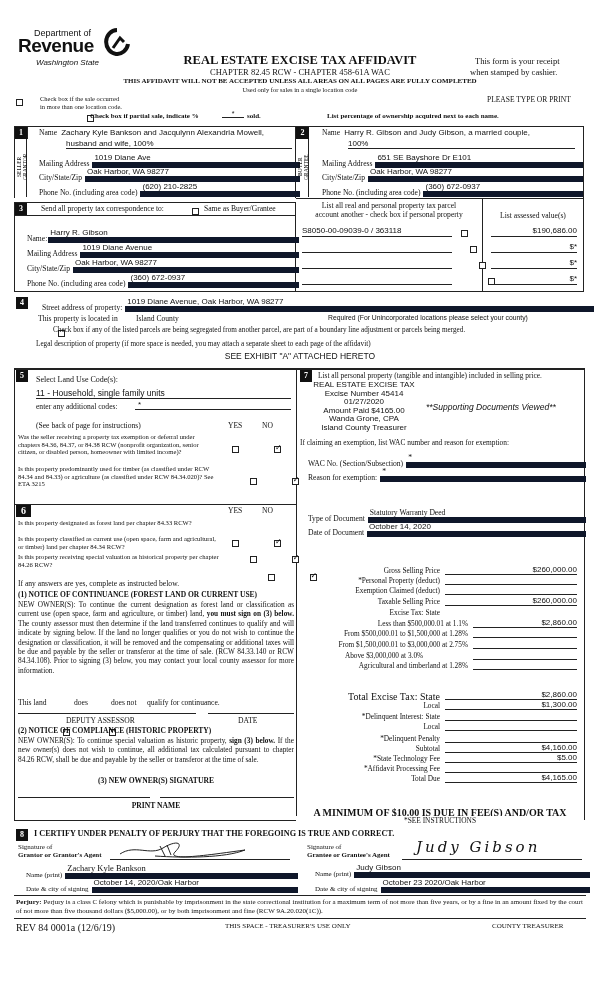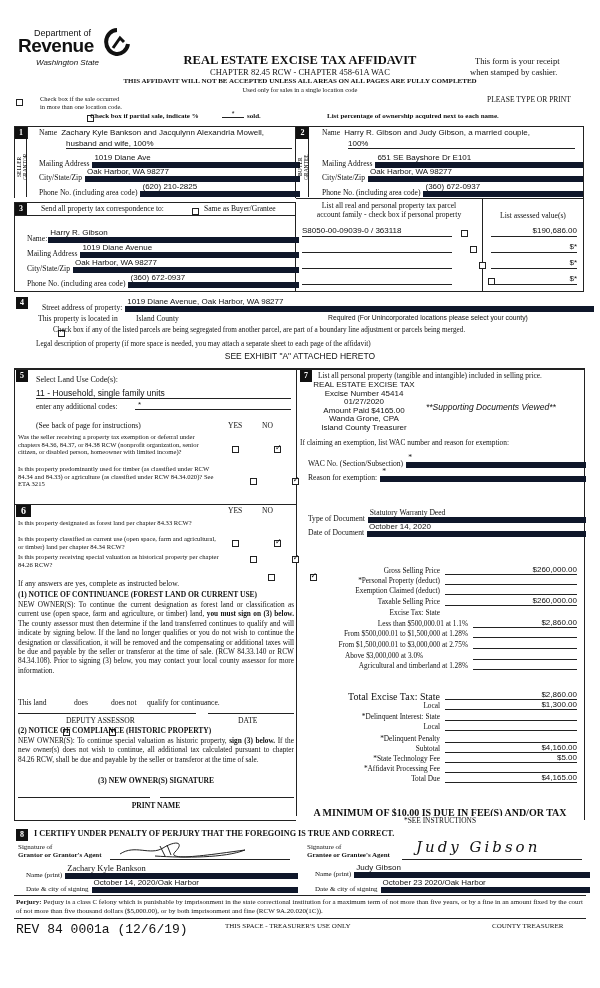--- a/index.html
+++ b/index.html
@@ -126,21 +126,21 @@
   </div>
   <div class="row" style="left:4px;top:70px;width:272px;">
     <span>Phone No. (including area code)</span>
     <span class="fill val">(360) 672-0937</span>
   </div>
 </div>
 
 
 <div class="abs box" style="left:296px;top:198px;width:288px;height:94px;border-left:0;">
   <div class="abs tc" style="left:0;top:2px;width:186px;">List all real and personal property tax parcel</div>
-  <div class="abs tc" style="left:0;top:11px;width:186px;">account family - check box if personal property</div>
+  <div class="abs tc" style="left:0;top:11px;width:186px;">account another - check box if personal property</div>
   <div class="abs" style="left:186px;top:0;height:92px;border-left:1px solid #222;"></div>
   <div class="abs tc" style="left:187px;top:12px;width:100px;">List assessed value(s)</div>
   <div id="parcel-rows"><div class="abs line val" style="left:6px;top:27px;width:150px;height:11px;">S8050-00-09039-0 / 363118</div>
        <span class="abs cb" style="left:165px;top:29px;"></span>
        <div class="abs line val tr" style="left:195px;top:27px;width:86px;height:11px;">$190,686.00</div><div class="abs line val" style="left:6px;top:43px;width:150px;height:11px;"></div>
        <span class="abs cb" style="left:165px;top:45px;"></span>
        <div class="abs line val tr" style="left:195px;top:43px;width:86px;height:11px;">$*</div><div class="abs line val" style="left:6px;top:59px;width:150px;height:11px;"></div>
        <span class="abs cb" style="left:165px;top:61px;"></span>
        <div class="abs line val tr" style="left:195px;top:59px;width:86px;height:11px;">$*</div><div class="abs line val" style="left:6px;top:75px;width:150px;height:11px;"></div>
        <span class="abs cb" style="left:165px;top:77px;"></span>
@@ -333,18 +333,18 @@
   <span class="fill val">October 23 2020/Oak Harbor</span>
 </div>
 
 
 <div class="abs" style="left:14px;top:895px;width:572px;border-top:1px solid #222;"></div>
 <div class="abs" style="left:16px;top:898px;width:568px;font-size:7px;line-height:9px;text-indent:0;">
   <span class="b">Perjury:</span>
   <span>Perjury is a class C felony which is punishable by imprisonment in the state correctional institution for a maximum term of not more than five years, or by a fine in an amount fixed by the court of not more than five thousand dollars ($5,000.00), or by both imprisonment and fine (RCW 9A.20.020(1C)).</span>
 </div>
 <div class="abs" style="left:14px;top:918px;width:572px;border-top:1px solid #222;"></div>
-<div class="abs" style="left:16px;top:922px;font-size:13px;font-family:Liberation Mono, monospace;">REV 84 0001a (12/6/19)</div>
+<div class="abs" style="left:16px;top:922px;font-size:10px;">REV 84 0001a (12/6/19)</div>
 <div class="abs" style="left:225px;top:922px;font-size:7px;">THIS SPACE - TREASURER'S USE ONLY</div>
 <div class="abs" style="left:492px;top:922px;font-size:7px;">COUNTY TREASURER</div>
 
 
 
 
 </body></html>

